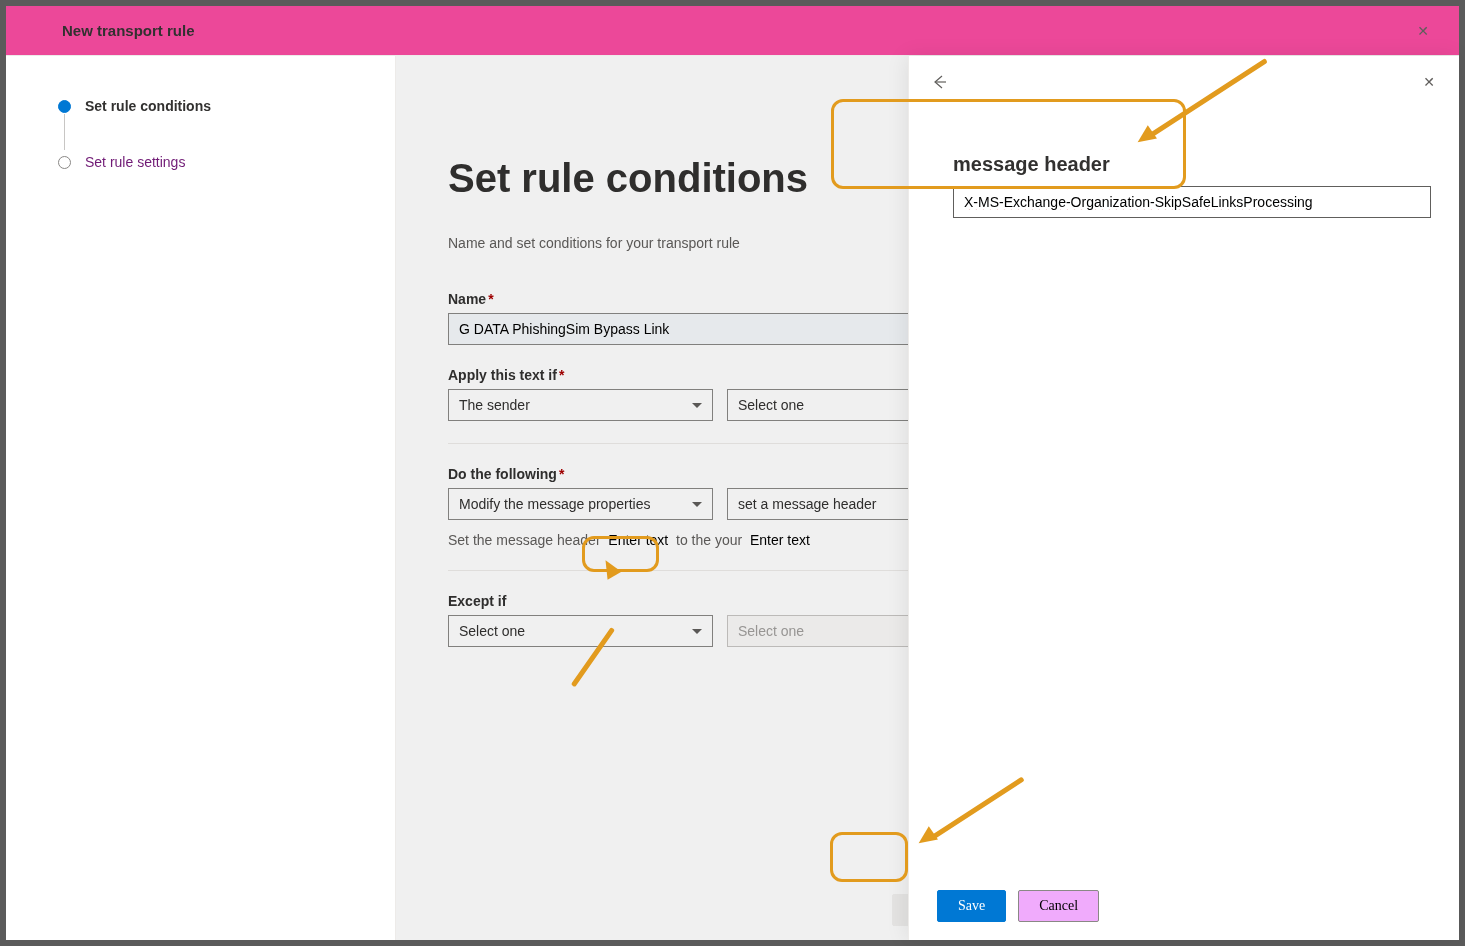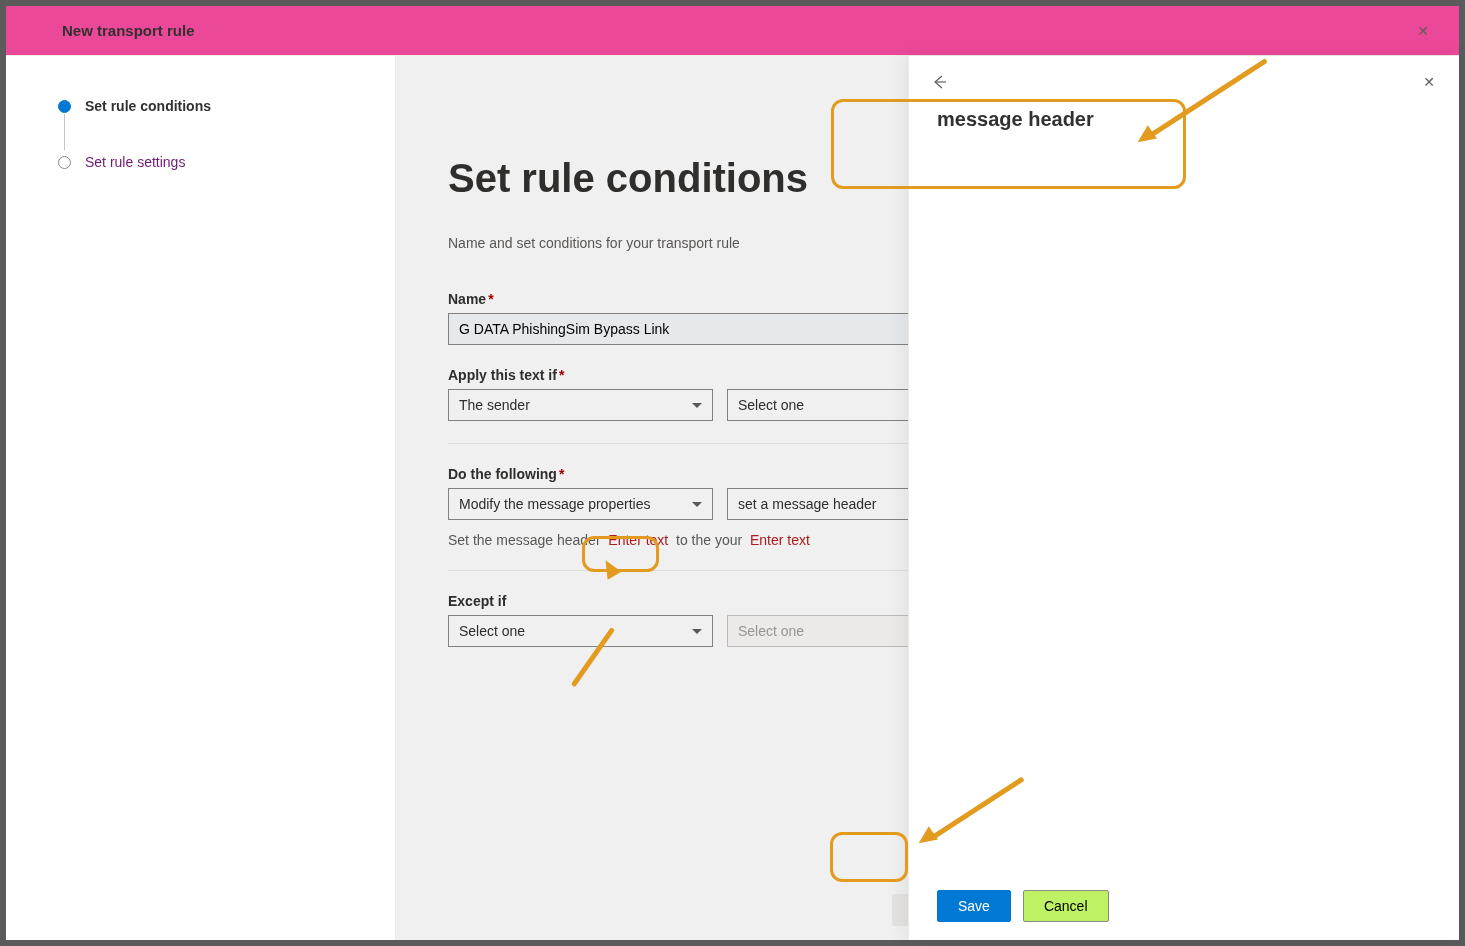--- a/index.html
+++ b/index.html
@@ -75,55 +75,55 @@
   .select {
     height: 32px; border: 1px solid #8a8886; background: #fff;
     display: flex; align-items: center; justify-content: space-between;
     padding: 0 10px; font-size: 14px; color: #323130; cursor: pointer;
     min-width: 0;
   }
   .select.disabled { border-color: #c8c6c4; color: #a19f9d; background: #faf9f8; cursor: default; }
   .chevron { width: 0; height: 0; border-left: 5px solid transparent; border-right: 5px solid transparent; border-top: 5px solid #605e5c; margin-left: 10px; flex-shrink: 0; }
 
   .sentence { font-size: 14px; color: #605e5c; margin-top: 12px; }
-  .sentence a { color: #b91c1c; text-decoration: none; cursor: pointer; }
+  .sentence a { color: #000000; text-decoration: none; cursor: pointer; }
 
   hr.sep { border: none; border-top: 1px solid #edebe9; margin: 22px 0; }
 
   .footer {
     position: absolute; bottom: 14px; left: 0; right: 0;
     display: flex; justify-content: center;
   }
   .btn {
-    height: 32px; padding: 0 20px; border: 1px solid #8a8886; background: #bef264;
+    height: 32px; padding: 0 20px; border: 1px solid #8a8886; background: #f0abfc;
     font-size: 14px; font-family: inherit; cursor: pointer; border-radius: 2px;
   }
   .btn.primary { background: #0078d4; color: #fff; border-color: #0078d4; }
   .btn.disabled { background: #f3f2f1; color: #a19f9d; border-color: #f3f2f1; cursor: default; }
 
   
   .flyout {
     position: absolute; top: 50px; right: 0; bottom: 0; width: 551px;
     background: #fff; border-left: 1px solid #edebe9;
     box-shadow: -2px 0 20px rgba(0,0,0,0.08);
     z-index: 3;
     display: flex; flex-direction: column;
   }
   .fly-head {
     display: flex; align-items: center; justify-content: space-between;
     padding: 10px 14px 2px 14px;
   }
-  .fly-body { padding: 4px 28px 0 28px; flex: 1; }
+  .fly-body { padding: 4px 28px 0 44px; flex: 1; margin-top: 45px; }
   .fly-title { font-size: 20px; font-weight: 700; margin: 4px 0 10px 0; }
   .fly-input {
     width: 100%; height: 32px; border: 1px solid #605e5c; padding: 0 10px;
     font-size: 14px; font-family: inherit; outline: none;
   }
   .underline-err { text-decoration: underline; text-decoration-color: #d13438; text-decoration-style: wavy; text-decoration-thickness: 1px; text-underline-offset: 2px; }
-  .fly-foot { padding: 16px 28px 18px 28px; display: flex; gap: 12px; }
+  .fly-foot { padding: 16px 28px 18px 28px; display: flex; gap: 12px; font-family: Liberation Serif, serif; }
 
   
   .annot { position: absolute; border: 3px solid #e29b1e; border-radius: 12px; pointer-events: none; z-index: 5; }
   .arrow {
     position: absolute; z-index: 5; pointer-events: none;
   }
   .arrow-line {
     position: absolute; background: #e29b1e; transform-origin: 0 50%;
     height: 5px; border-radius: 2px;
   }
@@ -237,20 +237,21 @@
       <span class="icon-btn icon-back">
         <svg width="16" height="16" viewBox="0 0 16 16">
             <path d="M11 2 L4 8 L11 14" stroke="#605e5c" stroke-width="1.2" fill="none"></path>
             <path d="M4 8 H15" stroke="#605e5c" stroke-width="1.2"></path>
           </svg>
       </span>
       <span class="icon-btn icon-close"></span>
     </div>
     <div class="fly-body">
       <div class="fly-title">message header</div>
+      <input class="fly-input underline-err" value="X-MS-Exchange-Organization-SkipSafeLinksProcessing" style="">
     </div>
     <div class="fly-foot">
       <button class="btn primary">Save</button>
       <button class="btn">Cancel</button>
     </div>
   </div>
 
   <div class="annot" style="left:825px; top:93px; width:355px; height:90px;"></div>
   <div class="annot" style="left:576px; top:530px; width:77px; height:36px;"></div>
   <div class="annot" style="left:824px; top:826px; width:78px; height:50px;"></div>

